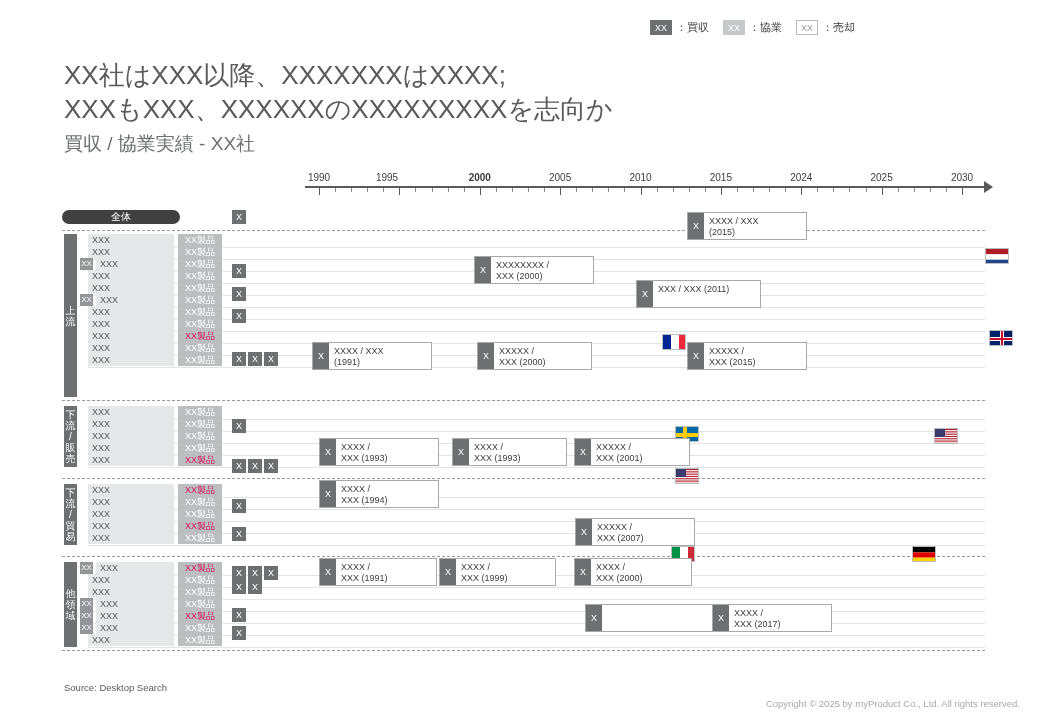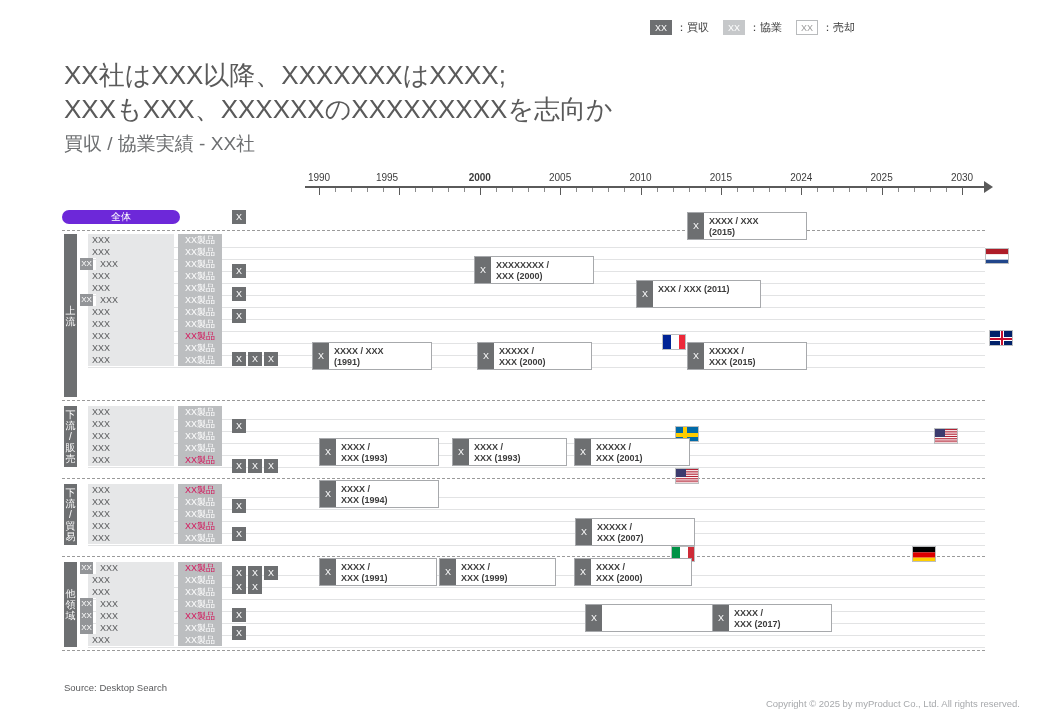--- a/index.html
+++ b/index.html
@@ -134,21 +134,21 @@
     background: #939598;
     font-size: 8px; color: #ffffff;
     text-align: center; line-height: 12px;
   }
 
   
   .overall-pill {
     position: absolute;
     left: 0px; top: 6px;
     width: 118px; height: 14px;
-    background: #6d28d9;
+    background: #404040;
     border-radius: 7px;
     font-size: 10px; color: #ffffff;
     text-align: center; line-height: 14px;
   }
 
   
   .ev {
     position: absolute;
     height: 14px;
     display: flex; align-items: stretch;
@@ -169,21 +169,20 @@
     height: 28px;
     display: flex; align-items: stretch;
   }
   .callout .ev-badge { height: 26px; width: 16px; }
   .callout-text {
     font-size: 9px; color: #3c3c3c;
     line-height: 11px;
     padding: 3px 6px 0 5px;
     white-space: pre-line;
     flex: 1 1 auto;
-    font-weight: bold;
   }
   .flag {
     position: absolute;
     width: 24px; height: 16px;
     border: 1px solid #bcbec0;
     overflow: hidden;
   }
 
   
   .source {

